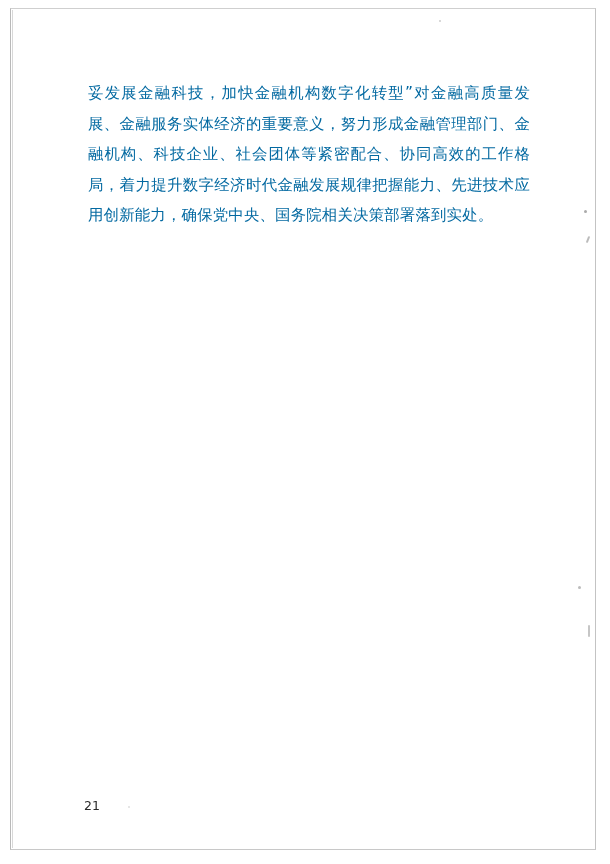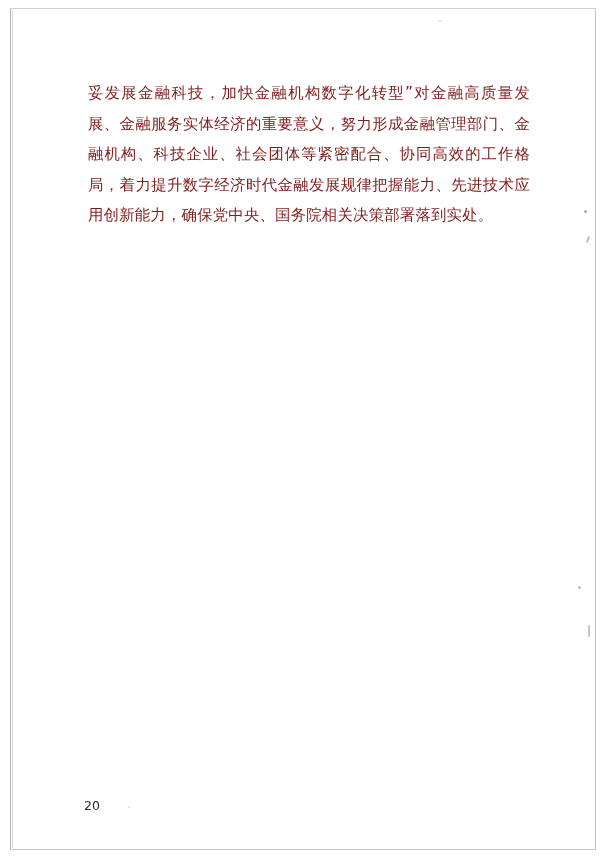--- a/index.html
+++ b/index.html
@@ -43,21 +43,21 @@
   }
 
   .body-text {
     position: absolute;
     left: 88px;
     top: 78px;
     width: 442px;
     font-family: "DejaVu Sans", sans-serif;
     font-size: 15.4px;
     line-height: 30.5px;
-    color: #7f1d1d;
+    color: #0369a1;
     text-align: justify;
     text-justify: inter-character;
     letter-spacing: 0.2px;
     white-space: pre-wrap;
   }
 
   .page-number {
     position: absolute;
     left: 84px;
     top: 798px;
@@ -83,21 +83,21 @@
 </head>
 <body>
 
 <div class="page">
 
   <div class="scan-frame"></div>
   <div class="scan-frame-inner"></div>
 
   <div class="body-text">妥发展金融科技，加快金融机构数字化转型”对金融高质量发展、金融服务实体经济的重要意义，努力形成金融管理部门、金融机构、科技企业、社会团体等紧密配合、协同高效的工作格局，着力提升数字经济时代金融发展规律把握能力、先进技术应用创新能力，确保党中央、国务院相关决策部署落到实处。</div>
 
-  <div class="page-number">20</div>
+  <div class="page-number">21</div>
 
   <span class="speck mark-a"></span>
   <span class="speck mark-b"></span>
   <span class="speck mark-c"></span>
   <span class="speck mark-d"></span>
   <span class="speck mark-e"></span>
   <span class="speck mark-f"></span>
 
 </div>
 

